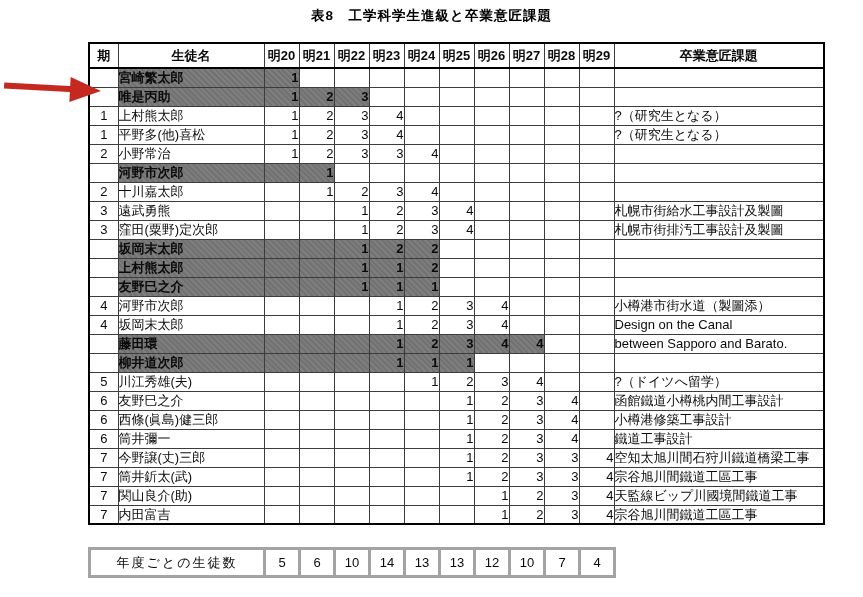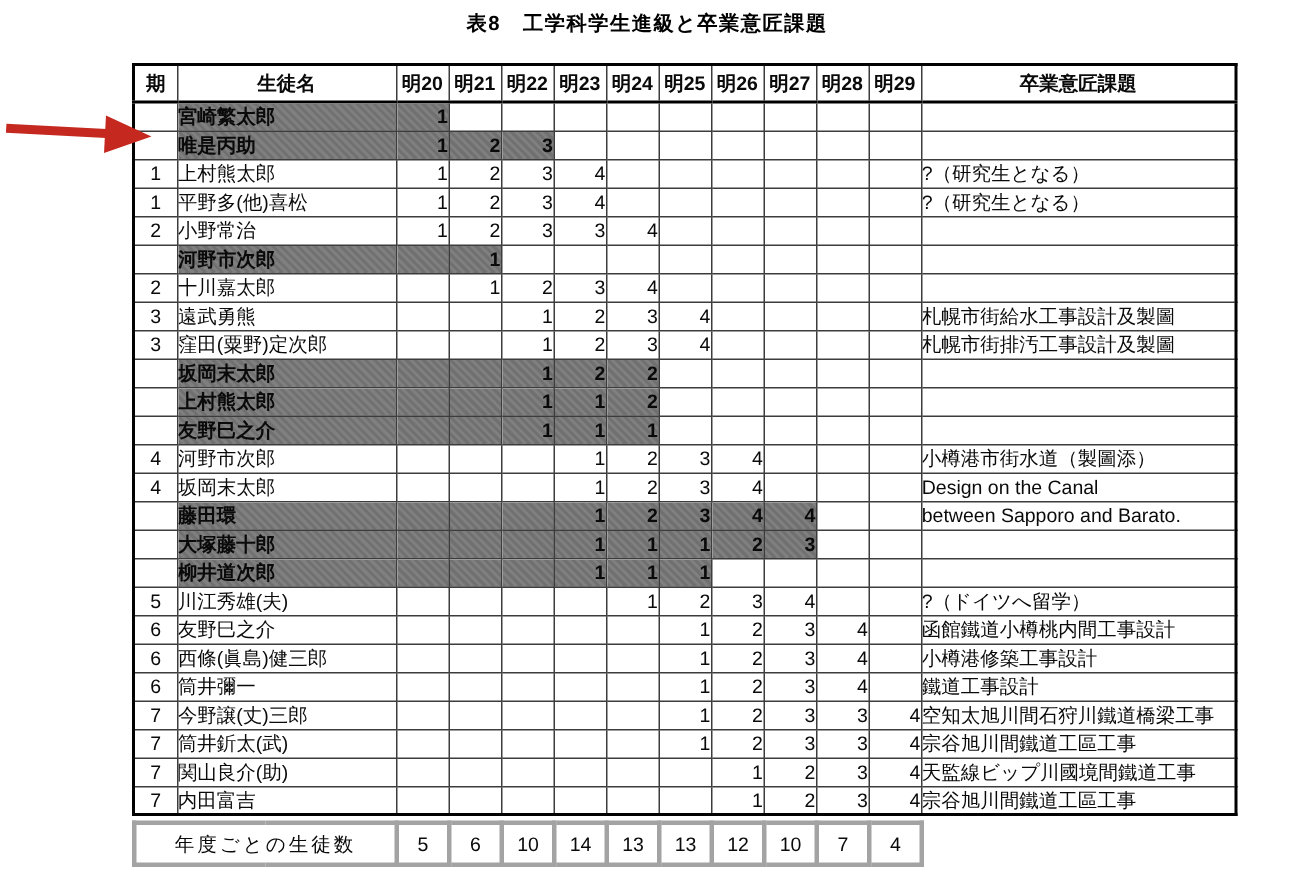--- a/index.html
+++ b/index.html
@@ -318,35 +318,20 @@
           <td class="yr hl">2</td>
           <td class="yr hl">3</td>
           <td class="yr hl">4</td>
           <td class="yr hl">4</td>
           <td class="yr"></td>
           <td class="yr"></td>
           <td class="kd nb indent">between Sapporo and Barato.</td>
         </tr>
         <tr>
           <td class="ki"></td>
-          <td class="nm hl">大塚藤十郎</td>
-          <td class="yr hl"></td>
-          <td class="yr hl"></td>
-          <td class="yr hl"></td>
-          <td class="yr hl">1</td>
-          <td class="yr hl">1</td>
-          <td class="yr hl">1</td>
-          <td class="yr hl">2</td>
-          <td class="yr hl">3</td>
-          <td class="yr"></td>
-          <td class="yr"></td>
-          <td class="kd nb"></td>
-        </tr>
-        <tr>
-          <td class="ki"></td>
           <td class="nm hl">柳井道次郎</td>
           <td class="yr hl"></td>
           <td class="yr hl"></td>
           <td class="yr hl"></td>
           <td class="yr hl">1</td>
           <td class="yr hl">1</td>
           <td class="yr hl">1</td>
           <td class="yr"></td>
           <td class="yr"></td>
           <td class="yr"></td>

